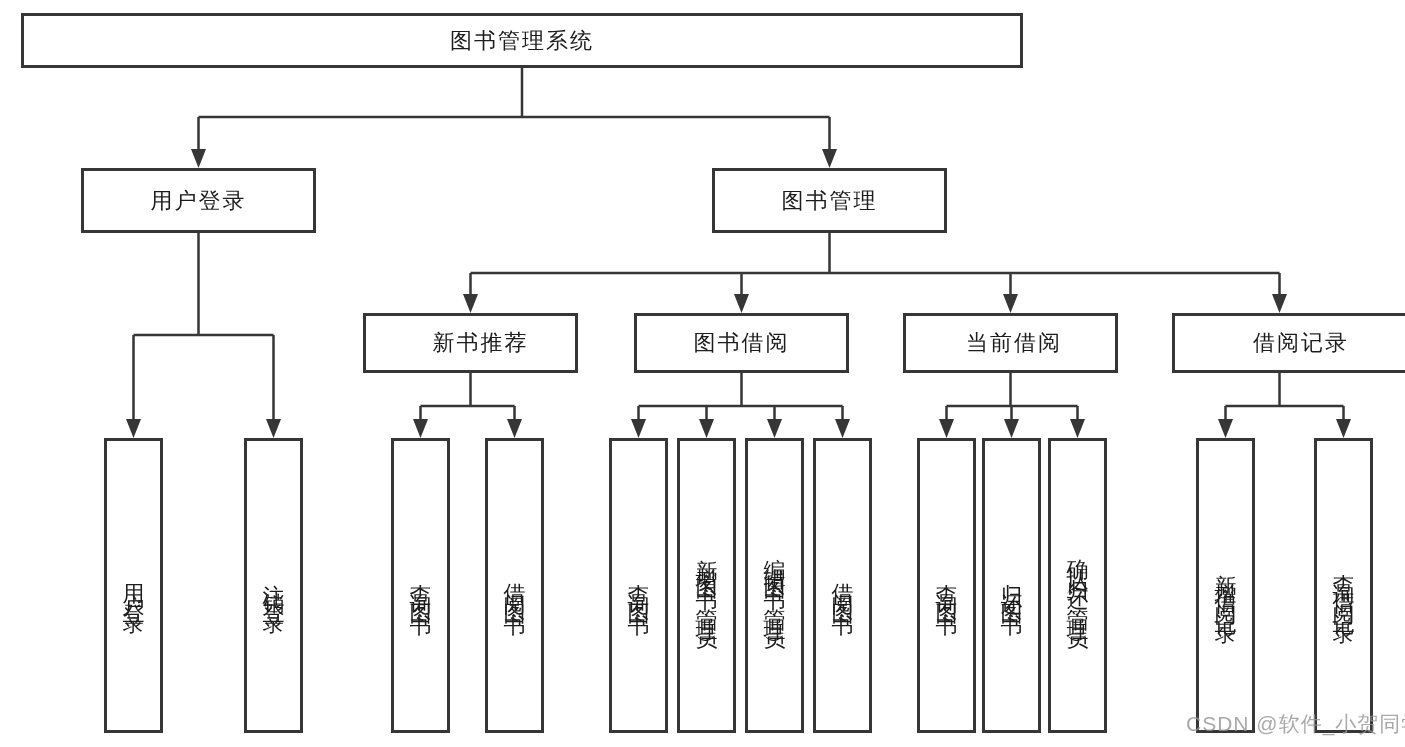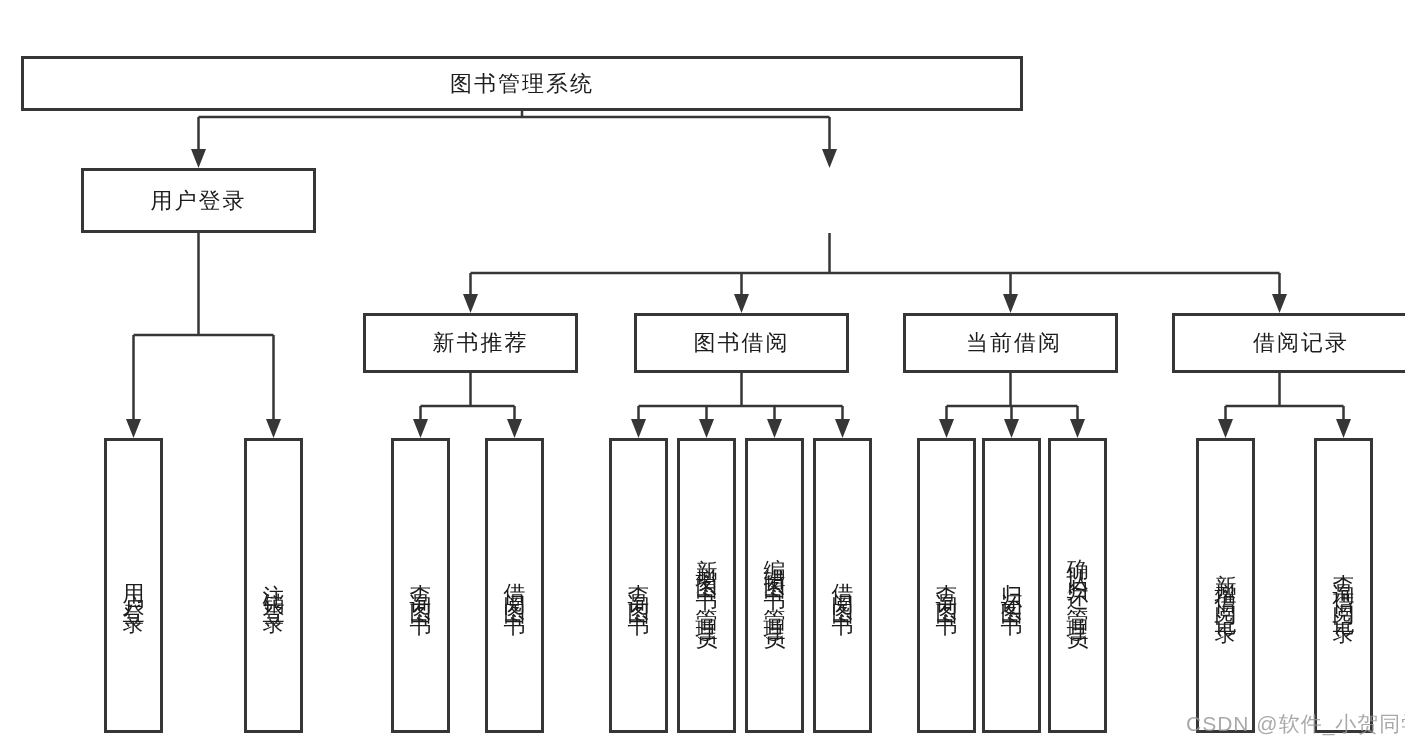--- a/index.html
+++ b/index.html
@@ -44,23 +44,24 @@
              M1003 294 L1018 294 L1010.5 313 Z  M1272 294 L1287 294 L1279.5 313 Z
              M126 419 L141 419 L133.5 438 Z  M266 419 L281 419 L273.5 438 Z
              M413 419 L428 419 L420.5 438 Z  M507 419 L522 419 L514.5 438 Z
              M631 419 L646 419 L638.5 438 Z  M699 419 L714 419 L706.5 438 Z
              M767 419 L782 419 L774.5 438 Z  M835 419 L850 419 L842.5 438 Z
              M939 419 L954 419 L946.5 438 Z  M1004 419 L1019 419 L1011.5 438 Z
              M1070 419 L1085 419 L1077.5 438 Z  M1218 419 L1233 419 L1225.5 438 Z
              M1336 419 L1351 419 L1343.5 438 Z"></path>
   </svg>
 
-  <div class="box h-box" style="left:21px; top:13px; width:1002px; height:55px;margin-top:43px;">图书管理系统</div>
+  <div class="box h-box" style="left:21px; top:13px; width:1002px; height:55px;">图书管理系统</div>
 
   <div class="box h-box" style="left:81px; top:168px; width:235px; height:65px;">用户登录</div>
+  <div class="box h-box" style="left:712px; top:168px; width:235px; height:65px;">图书管理</div>
 
   <div class="box h-box" style="left:363px; top:313px; width:215px; height:60px;padding-left:20px;">新书推荐</div>
   <div class="box h-box" style="left:634px; top:313px; width:215px; height:60px;">图书借阅</div>
   <div class="box h-box" style="left:903px; top:313px; width:215px; height:60px;padding-left:7px;">当前借阅</div>
   <div class="box h-box" style="left:1172px; top:313px; width:258px; height:60px;">借阅记录</div>
 
   <div class="box v-box" style="left:104px; top:438px; width:59px; height:295px;">用户登录</div>
   <div class="box v-box" style="left:244px; top:438px; width:59px; height:295px;">注销登录</div>
 
   <div class="box v-box" style="left:391px; top:438px; width:59px; height:295px;">查询图书</div>

